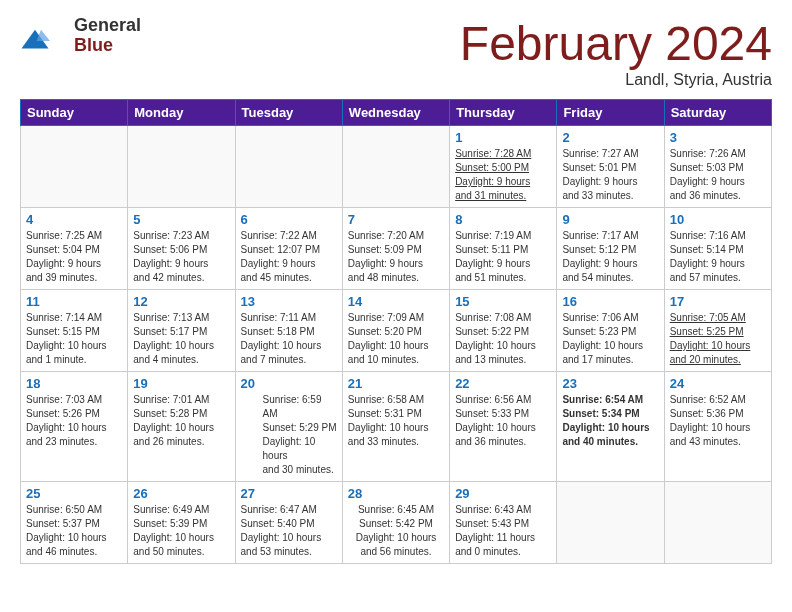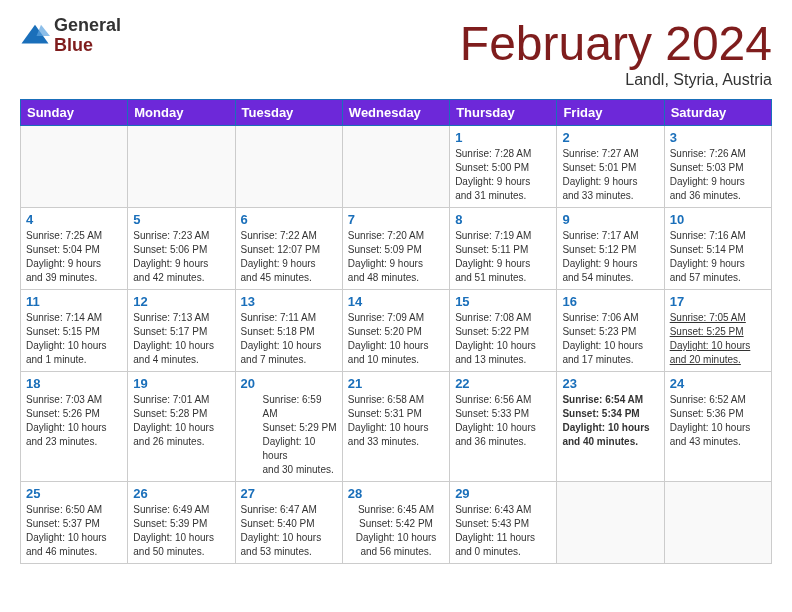--- a/index.html
+++ b/index.html
@@ -16,21 +16,22 @@
       padding: 16px 20px 10px 20px;
     }
     .header {
       display: flex;
       justify-content: space-between;
       align-items: flex-start;
       margin-bottom: 10px;
     }
     .logo {
       display: flex;
-      align-items: center;
+      align-items: flex-end;
+      gap: 20px;
     }
     .logo-text {
       display: flex;
       flex-direction: column;
       line-height: 1.1;
     }
     .logo-general {
       font-size: 18px;
       font-weight: bold;
       color: #333;
@@ -55,21 +56,21 @@
     }
     .cal-subtitle {
       font-size: 16px;
       color: #333;
     }
     .calendar {
       width: 100%;
       border-collapse: collapse;
     }
     .calendar th {
-      background: #6d28d9;
+      background: #4c1d95;
       color: #fff;
       font-size: 13px;
       font-weight: bold;
       padding: 5px 6px;
       text-align: left;
       border: 1px solid #1a6fba;
     }
     .calendar td {
       border: 1px solid #ccc;
       vertical-align: top;
@@ -130,21 +131,21 @@
       </tr>
     </thead>
     <tbody id="cal-body">
     <tr>
           <td class="empty"></td>
           <td class="empty"></td>
           <td class="empty"></td>
           <td class="empty"></td>
           <td>
             <span class="day-num">1</span>
-            <div class="cell-text" style="white-space: pre-line;">Sunrise: 7:28 AM
+            <div class="cell-text" style="white-space: pre-line; text-decoration: underline;">Sunrise: 7:28 AM
 Sunset: 5:00 PM
 Daylight: 9 hours
 and 31 minutes.</div>
           </td>
           <td>
             <span class="day-num">2</span>
             <div class="cell-text" style="white-space: pre-line;">Sunrise: 7:27 AM
 Sunset: 5:01 PM
 Daylight: 9 hours
 and 33 minutes.</div>

